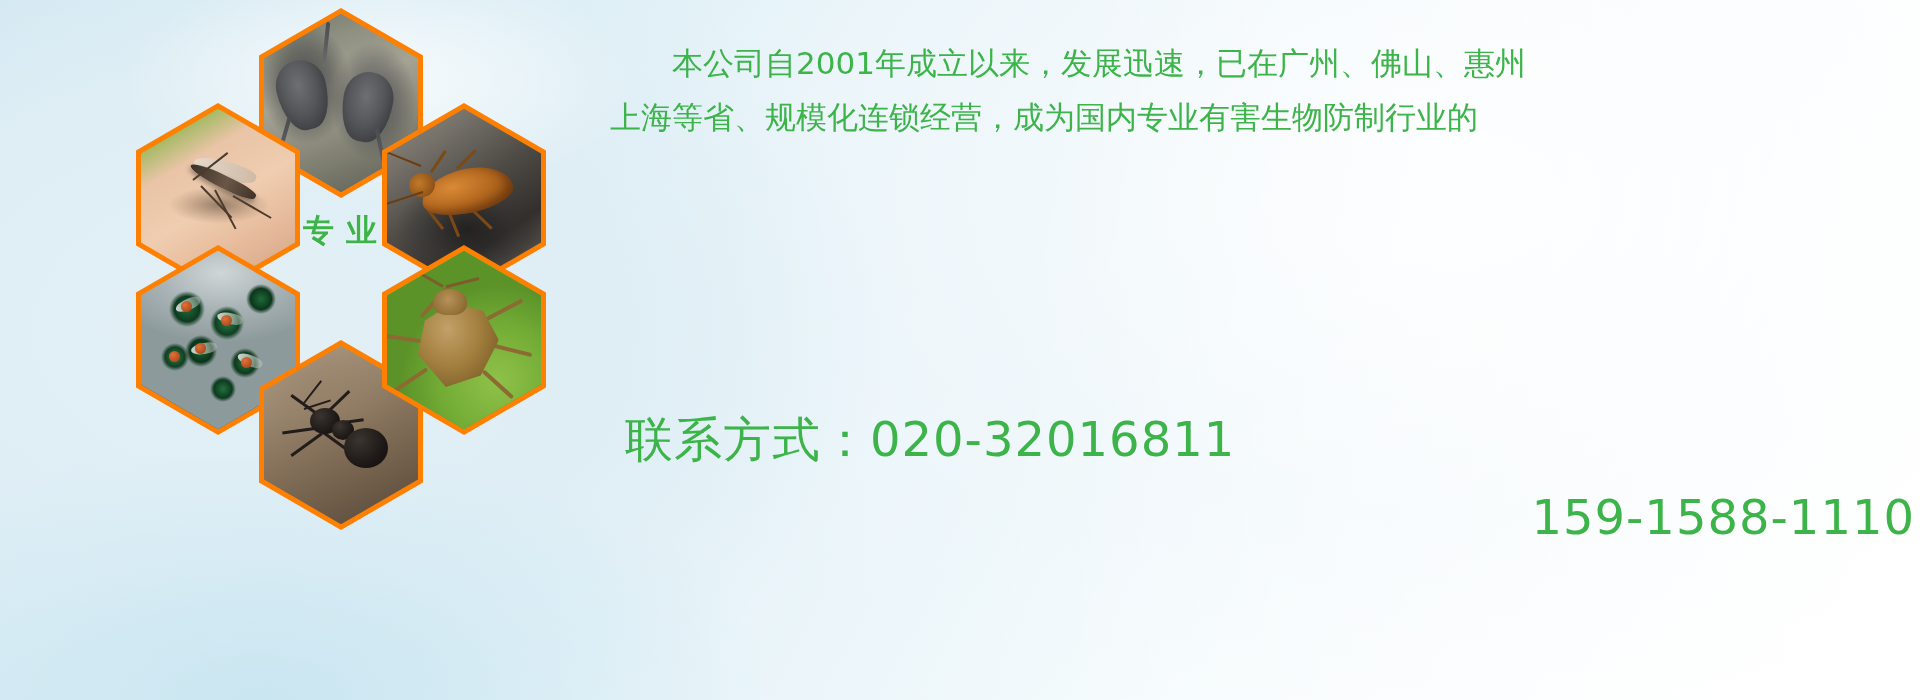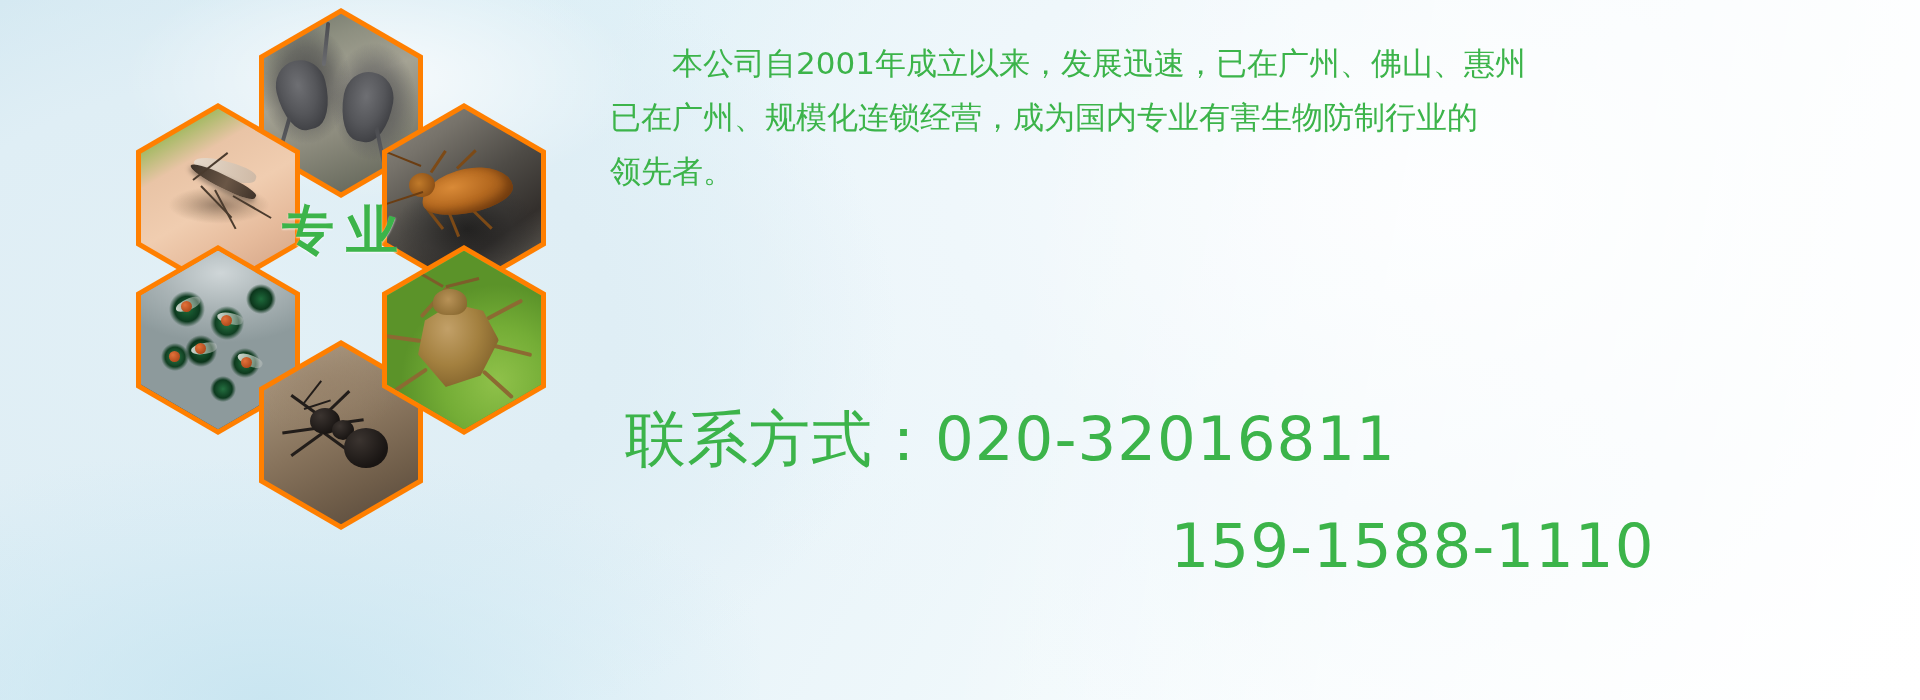--- a/index.html
+++ b/index.html
@@ -193,21 +193,21 @@
   #center-hex-label {
     position: absolute;
     left: 165px;
     top: 190px;
     width: 160px;
     text-align: center;
     z-index: 5;
   }
   #center-hex-label .cl-line {
     color: #3cb44a;
-    font-size: 52px;
+    font-size: 31px;
     font-weight: bold;
     letter-spacing: 12px;
     line-height: 64px;
     text-shadow: 0 1px 2px rgba(255,255,255,0.8);
     text-indent: 12px;
   }
 
   
   #copy-block {
     position: absolute;
@@ -225,30 +225,29 @@
   .copy-line.first { text-indent: 62px; }
 
   #contact-block {
     position: absolute;
     left: 625px;
     top: 400px;
     width: 1290px;
   }
   .contact-line {
     color: #3cb44a;
-    font-size: 61px;
+    font-size: 48px;
     line-height: 78px;
     font-weight: 500;
     letter-spacing: 1px;
     white-space: nowrap;
   }
   .contact-line.second {
-    text-align: center;
+    text-align: right;
     padding-left: 285px;
-    margin-top: 29px;
   }
 </style>
 </head>
 <body>
 
 <div id="stage">
 
   <div class="sheen-a"></div>
   <div class="sheen-b"></div>
   <div class="sheen-c"></div>
@@ -347,22 +346,21 @@
       </div>
     </div>
 
     <div id="center-hex-label">
       <div class="cl-line">专业</div>
     </div>
   </div>
 
   <div id="copy-block">
     <div class="copy-line first">本公司自2001年成立以来，发展迅速，已在广州、佛山、惠州</div>
-    <div class="copy-line">已在广州、规模化连锁经营，成为国内专业有害生物防制行业的</div>
-    <div class="copy-line">领先者。</div>
+    <div class="copy-line">上海等省、规模化连锁经营，成为国内专业有害生物防制行业的</div>
   </div>
 
   <div id="contact-block">
     <div class="contact-line">联系方式：020-32016811</div>
     <div class="contact-line second">159-1588-1110</div>
   </div>
 
 </div>
 
 </body></html>

